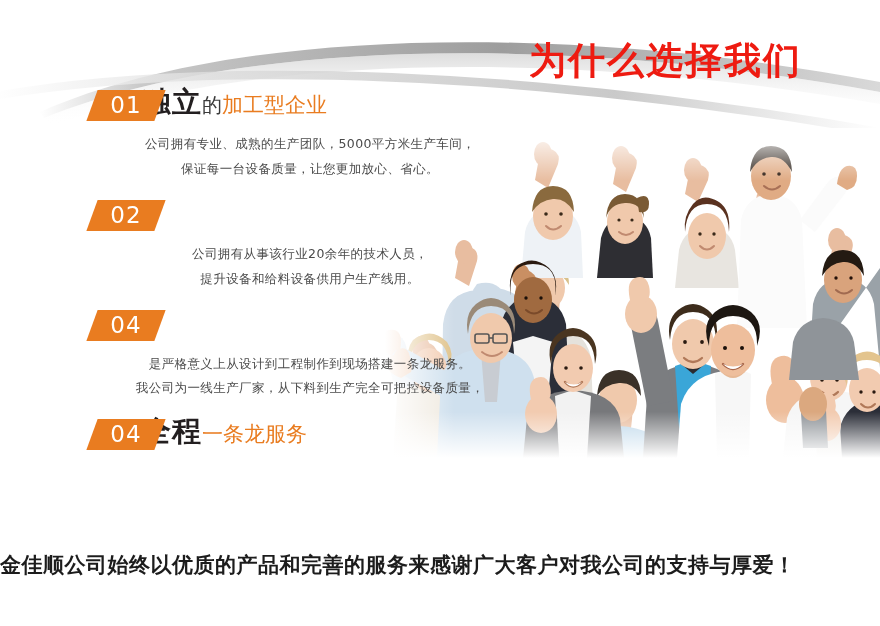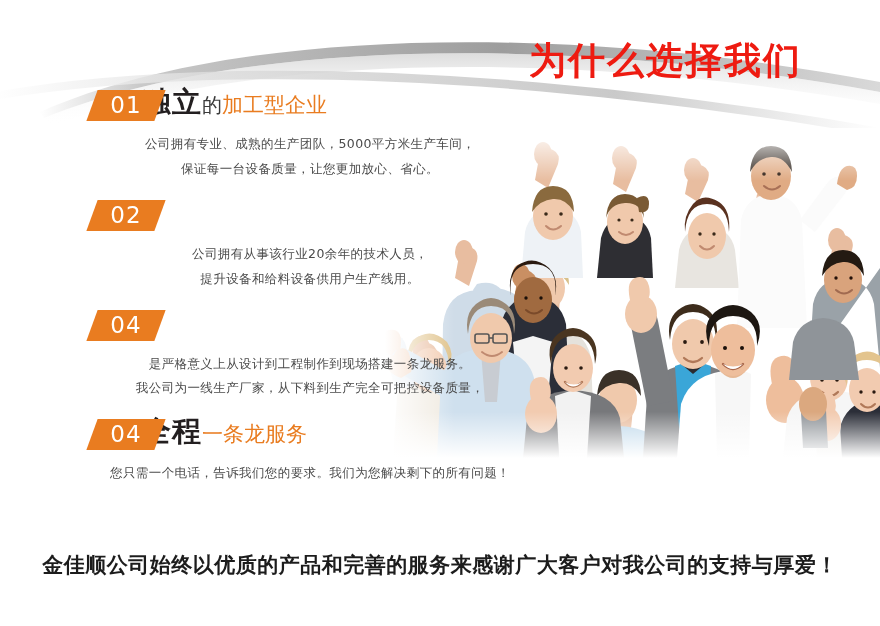--- a/index.html
+++ b/index.html
@@ -132,21 +132,21 @@
     white-space: nowrap;
     text-align: center;
   }
 
   
   .tagline {
     position: absolute;
     left: 0;
     top: 551px;
     width: 880px;
-    text-align: center;
+    text-align: left;
     font-size: 21px;
     font-weight: bold;
     color: #1c1c1c;
     letter-spacing: 0.5px;
     white-space: nowrap;
   }
 </style>
 </head>
 <body>
 
@@ -441,21 +441,20 @@
 
     <div class="feature">
       <div class="feature-head">
         <span class="badge"></span>
         <span class="badge-num">04</span>
         <span class="head-text">
           <span class="t-strong">全程</span><span class="t-orange">一条龙服务</span>
         </span>
       </div>
       <div class="feature-body">
-        <p>您只需一个电话，告诉我们您的要求。我们为您解决剩下的所有问题！</p>
       </div>
     </div>
 
   </div>
 
   <div class="tagline">金佳顺公司始终以优质的产品和完善的服务来感谢广大客户对我公司的支持与厚爱！</div>
 
 </div>
 
 </body></html>

